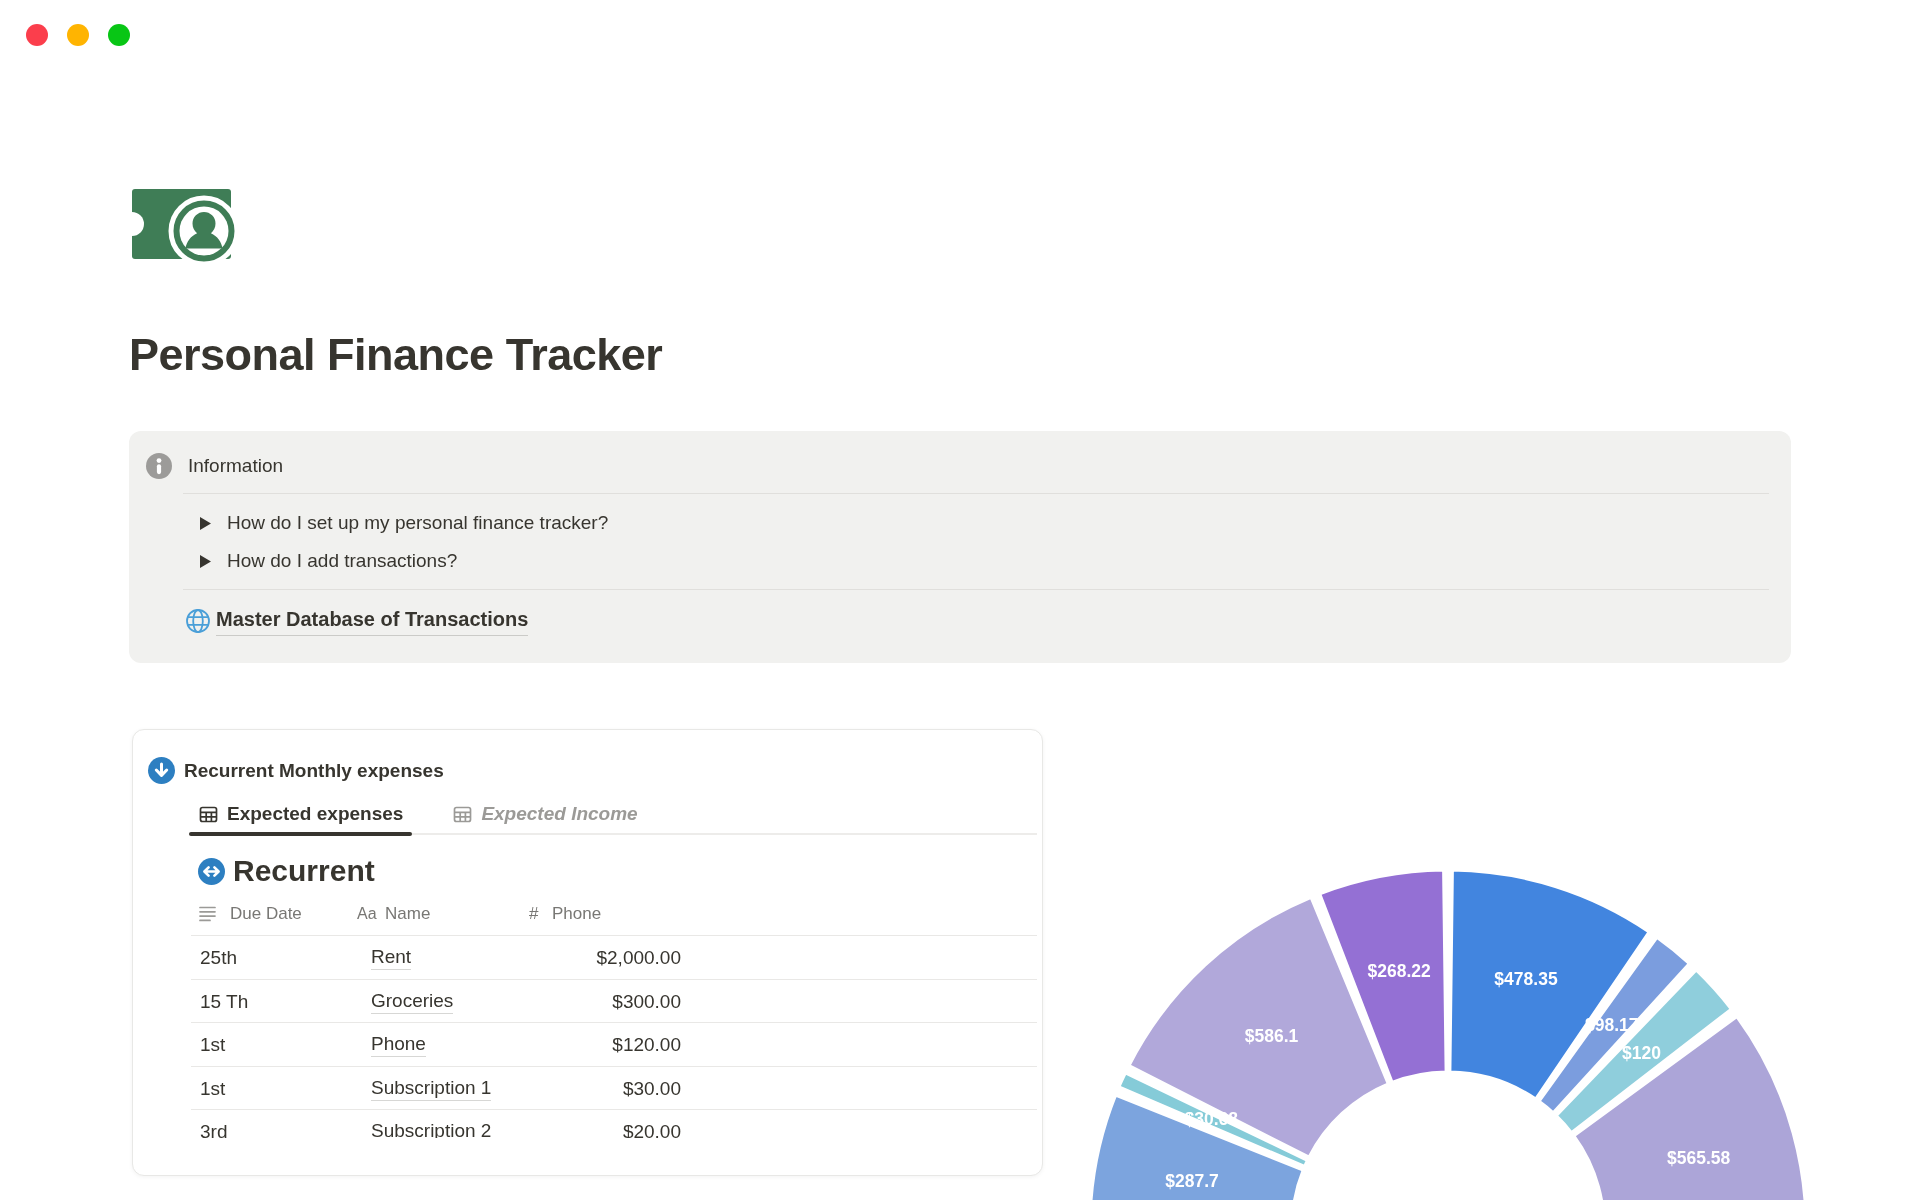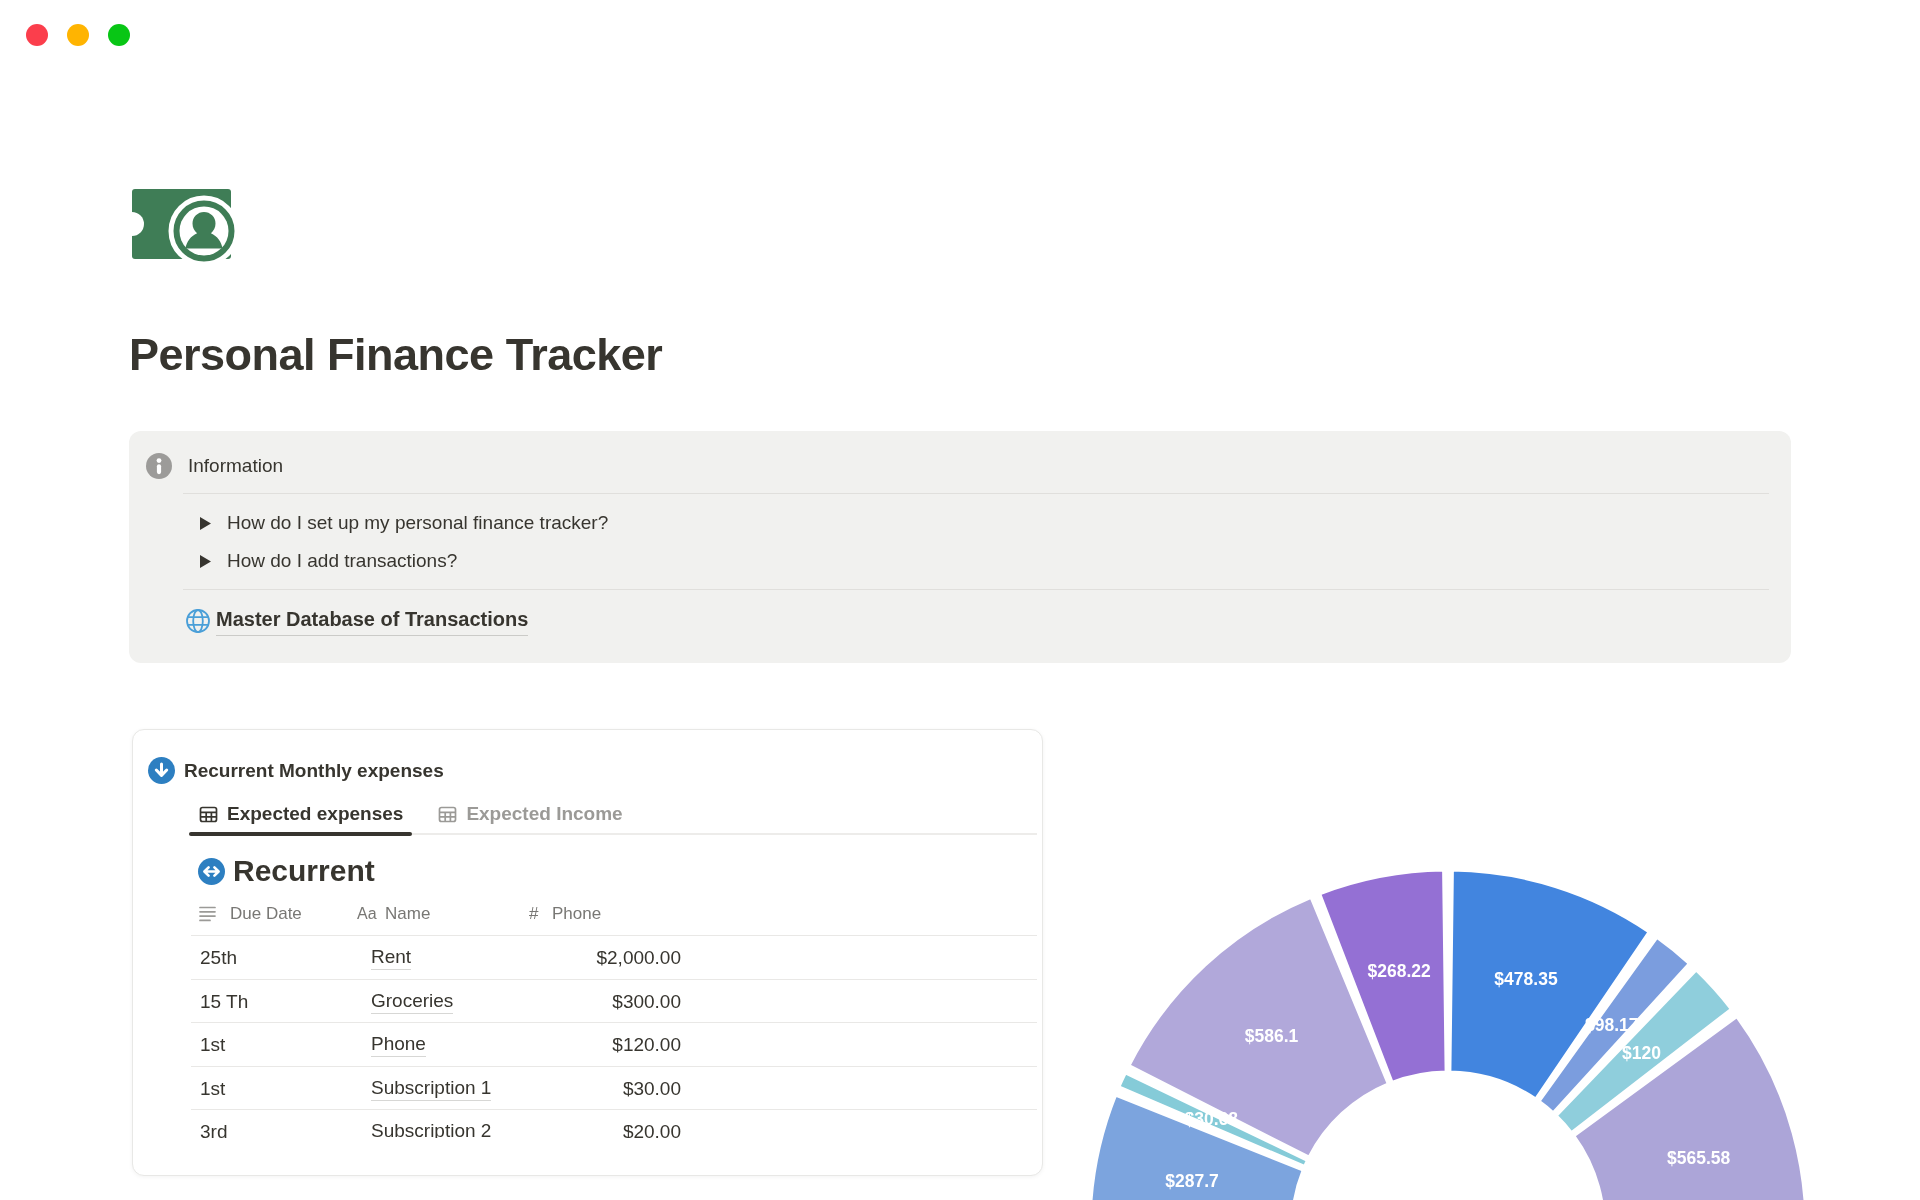--- a/index.html
+++ b/index.html
@@ -58,21 +58,21 @@
   .card-header { position: absolute; left: 15px; top: 27px; display: flex; align-items: center; gap: 9px; }
   .card-header .hdr-icon { width: 27px; height: 27px; }
   .card-header .hdr-title { font-size: 19px; font-weight: 600; color: var(--c-text); }
 
   .tabs { position: absolute; left: 66px; top: 69px; height: 30px; display: flex; align-items: center; }
   .tab { display: flex; align-items: center; gap: 9px; cursor: pointer; }
   .tab .grid-ic { width: 19px; height: 19px; }
   .tab-label { font-size: 19px; font-weight: 600; }
   .tab.active { color: var(--c-text); }
   .tab.active .tab-label { color: var(--c-text); }
-  .tab.inactive { color: var(--c-text_light); margin-left: 35px; }
+  .tab.inactive { color: var(--c-text_light); margin-left: 50px; font-style: italic; }
   .tab.inactive .tab-label { color: var(--c-text_light); }
   .tab-rule { position: absolute; left: 56px; top: 102px; width: 848px; height: 4px; }
   .tab-rule .gray-line { position: absolute; left: 0; right: 0; top: 1px; height: 2px; background: #EDECEA; }
   .tab-rule .active-bar { position: absolute; left: 0; top: 0; width: 223px; height: 4px; background: var(--c-text); border-radius: 2px; }
 
   .section-head { position: absolute; left: 65px; top: 124px; display: flex; align-items: center; gap: 8px; }
   .section-head .sec-icon { width: 27px; height: 27px; }
   .section-head .sec-title { font-size: 30px; font-weight: 700; color: var(--c-text); }
 
   .col-heads { position: absolute; left: 0; top: 170px; height: 28px; width: 100%; font-size: 17px; color: var(--c-text_gray); }

